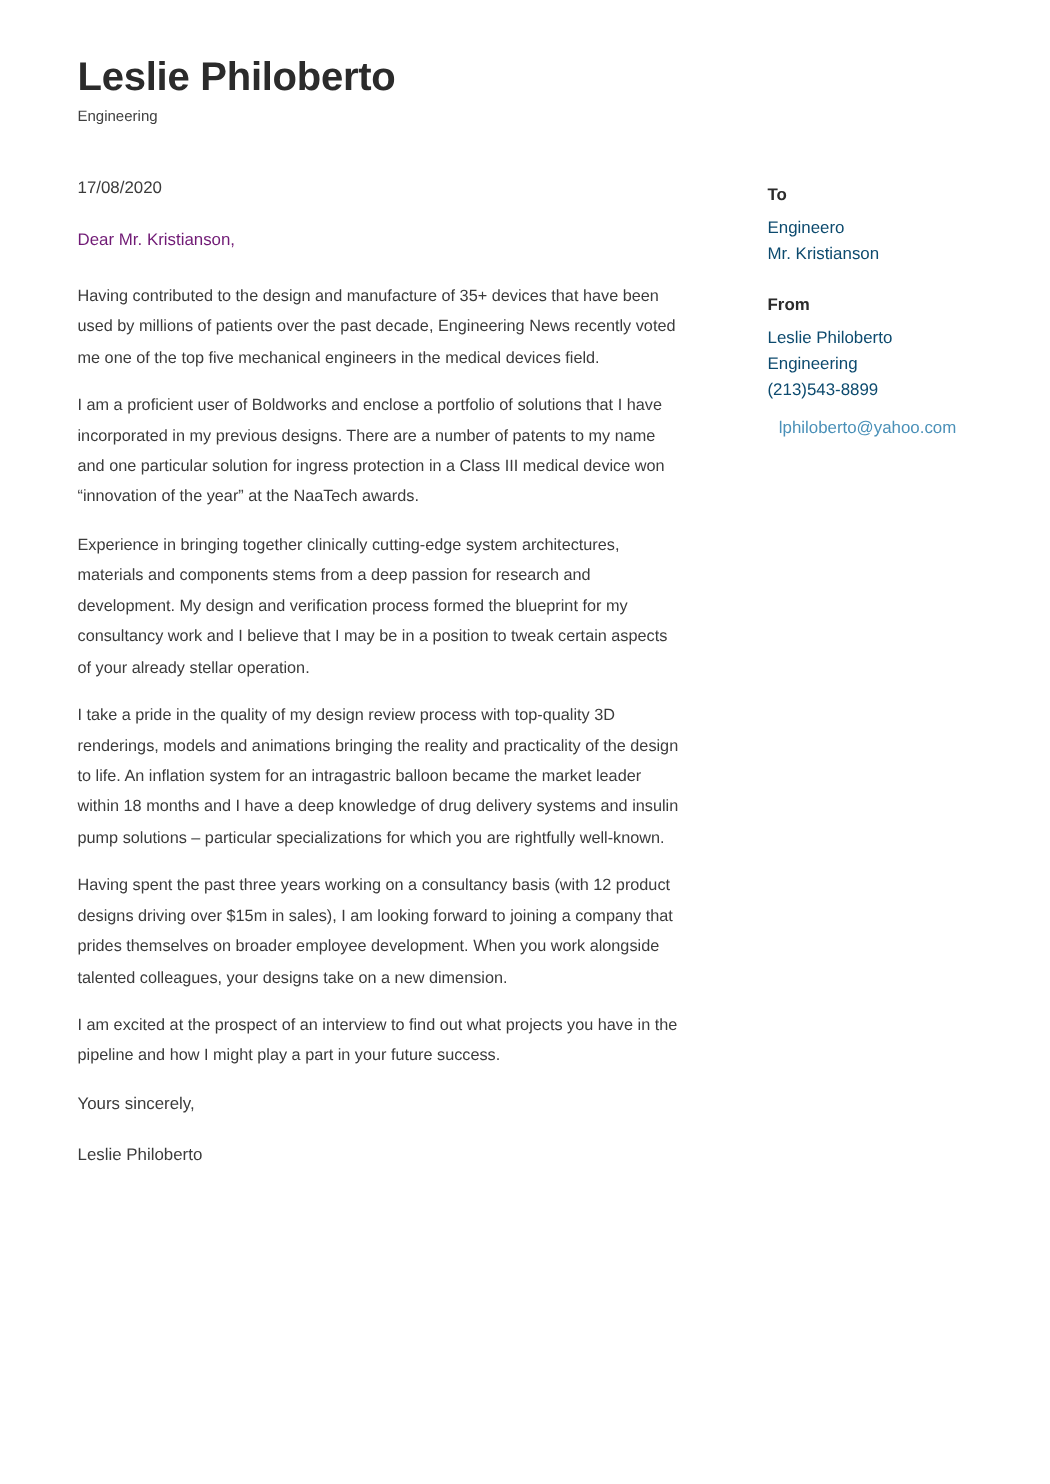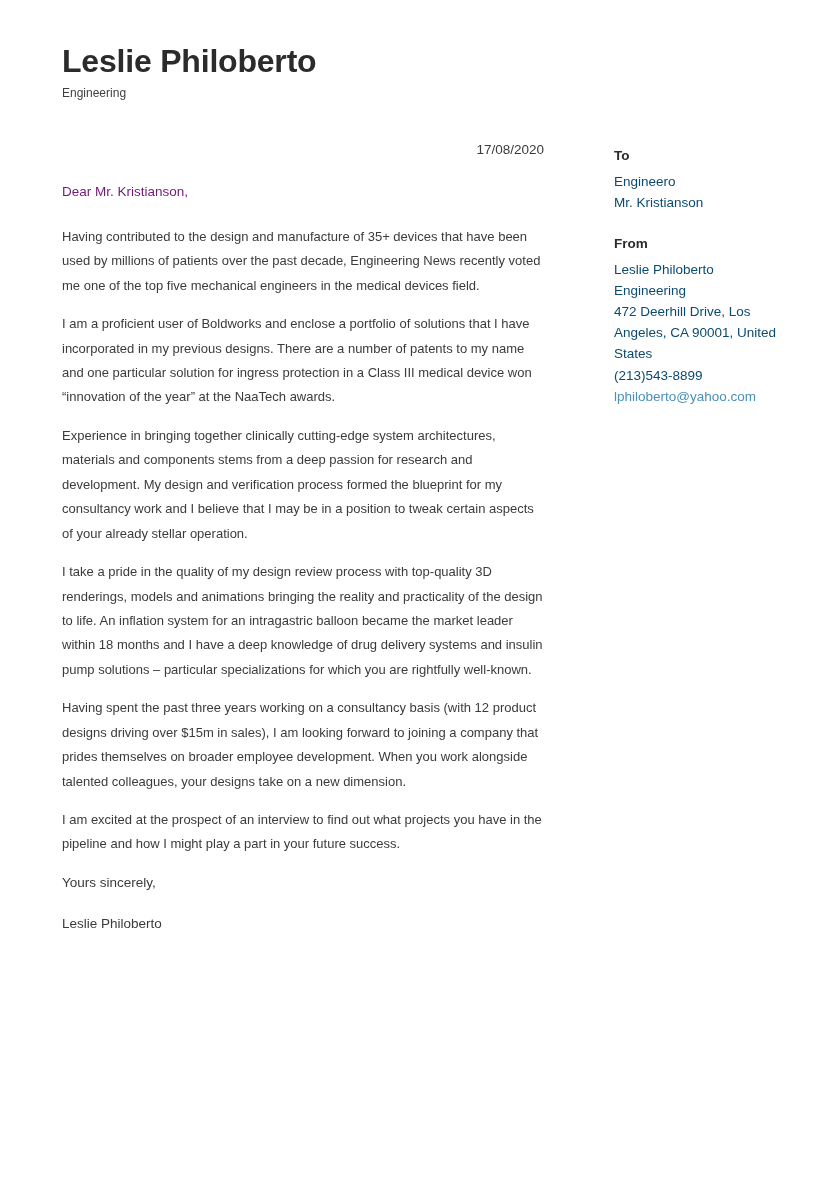--- a/index.html
+++ b/index.html
@@ -51,21 +51,20 @@
     position: absolute;
     left: 62px;
     top: 140px;
     width: 482px;
   }
   .date {
     font-size: 13.5px;
     color: #3b3b3b;
     line-height: 1.55;
     margin: 0 0 21px 0;
-    text-align: right;
   }
   .salutation {
     font-size: 13.5px;
     color: #701a75;
     line-height: 1.55;
     margin: 0 0 22px 0;
   }
   .para {
     font-size: 13px;
     color: #3b3b3b;
@@ -106,21 +105,21 @@
   .side-line {
     font-size: 13.5px;
     color: #0c4a6e;
     line-height: 1.57;
     margin: 0;
     word-wrap: break-word;
   }
   .side-link {
     font-size: 13.5px;
     line-height: 1.57;
-    margin: 0;
+    margin: 9px;
     text-decoration: none;
     display: block;
     word-wrap: break-word;
   }
 </style>
 </head>
 <body>
 
 <div class="page">
 
@@ -149,20 +148,19 @@
     <div class="side-block">
       <div class="side-heading">To</div>
       <div class="side-line">Engineero</div>
       <div class="side-line">Mr. Kristianson</div>
     </div>
 
     <div class="side-block">
       <div class="side-heading">From</div>
       <div class="side-line">Leslie Philoberto</div>
       <div class="side-line">Engineering</div>
-      <div class="side-line">472 Deerhill Drive, Los Angeles, CA 90001, United States</div>
       <div class="side-line">(213)543-8899</div>
       <a class="side-link" href="#" style="color: rgb(74, 144, 184);">lphiloberto@yahoo.com</a>
     </div>
 
   </div>
 
 </div>
 
 </body></html>

